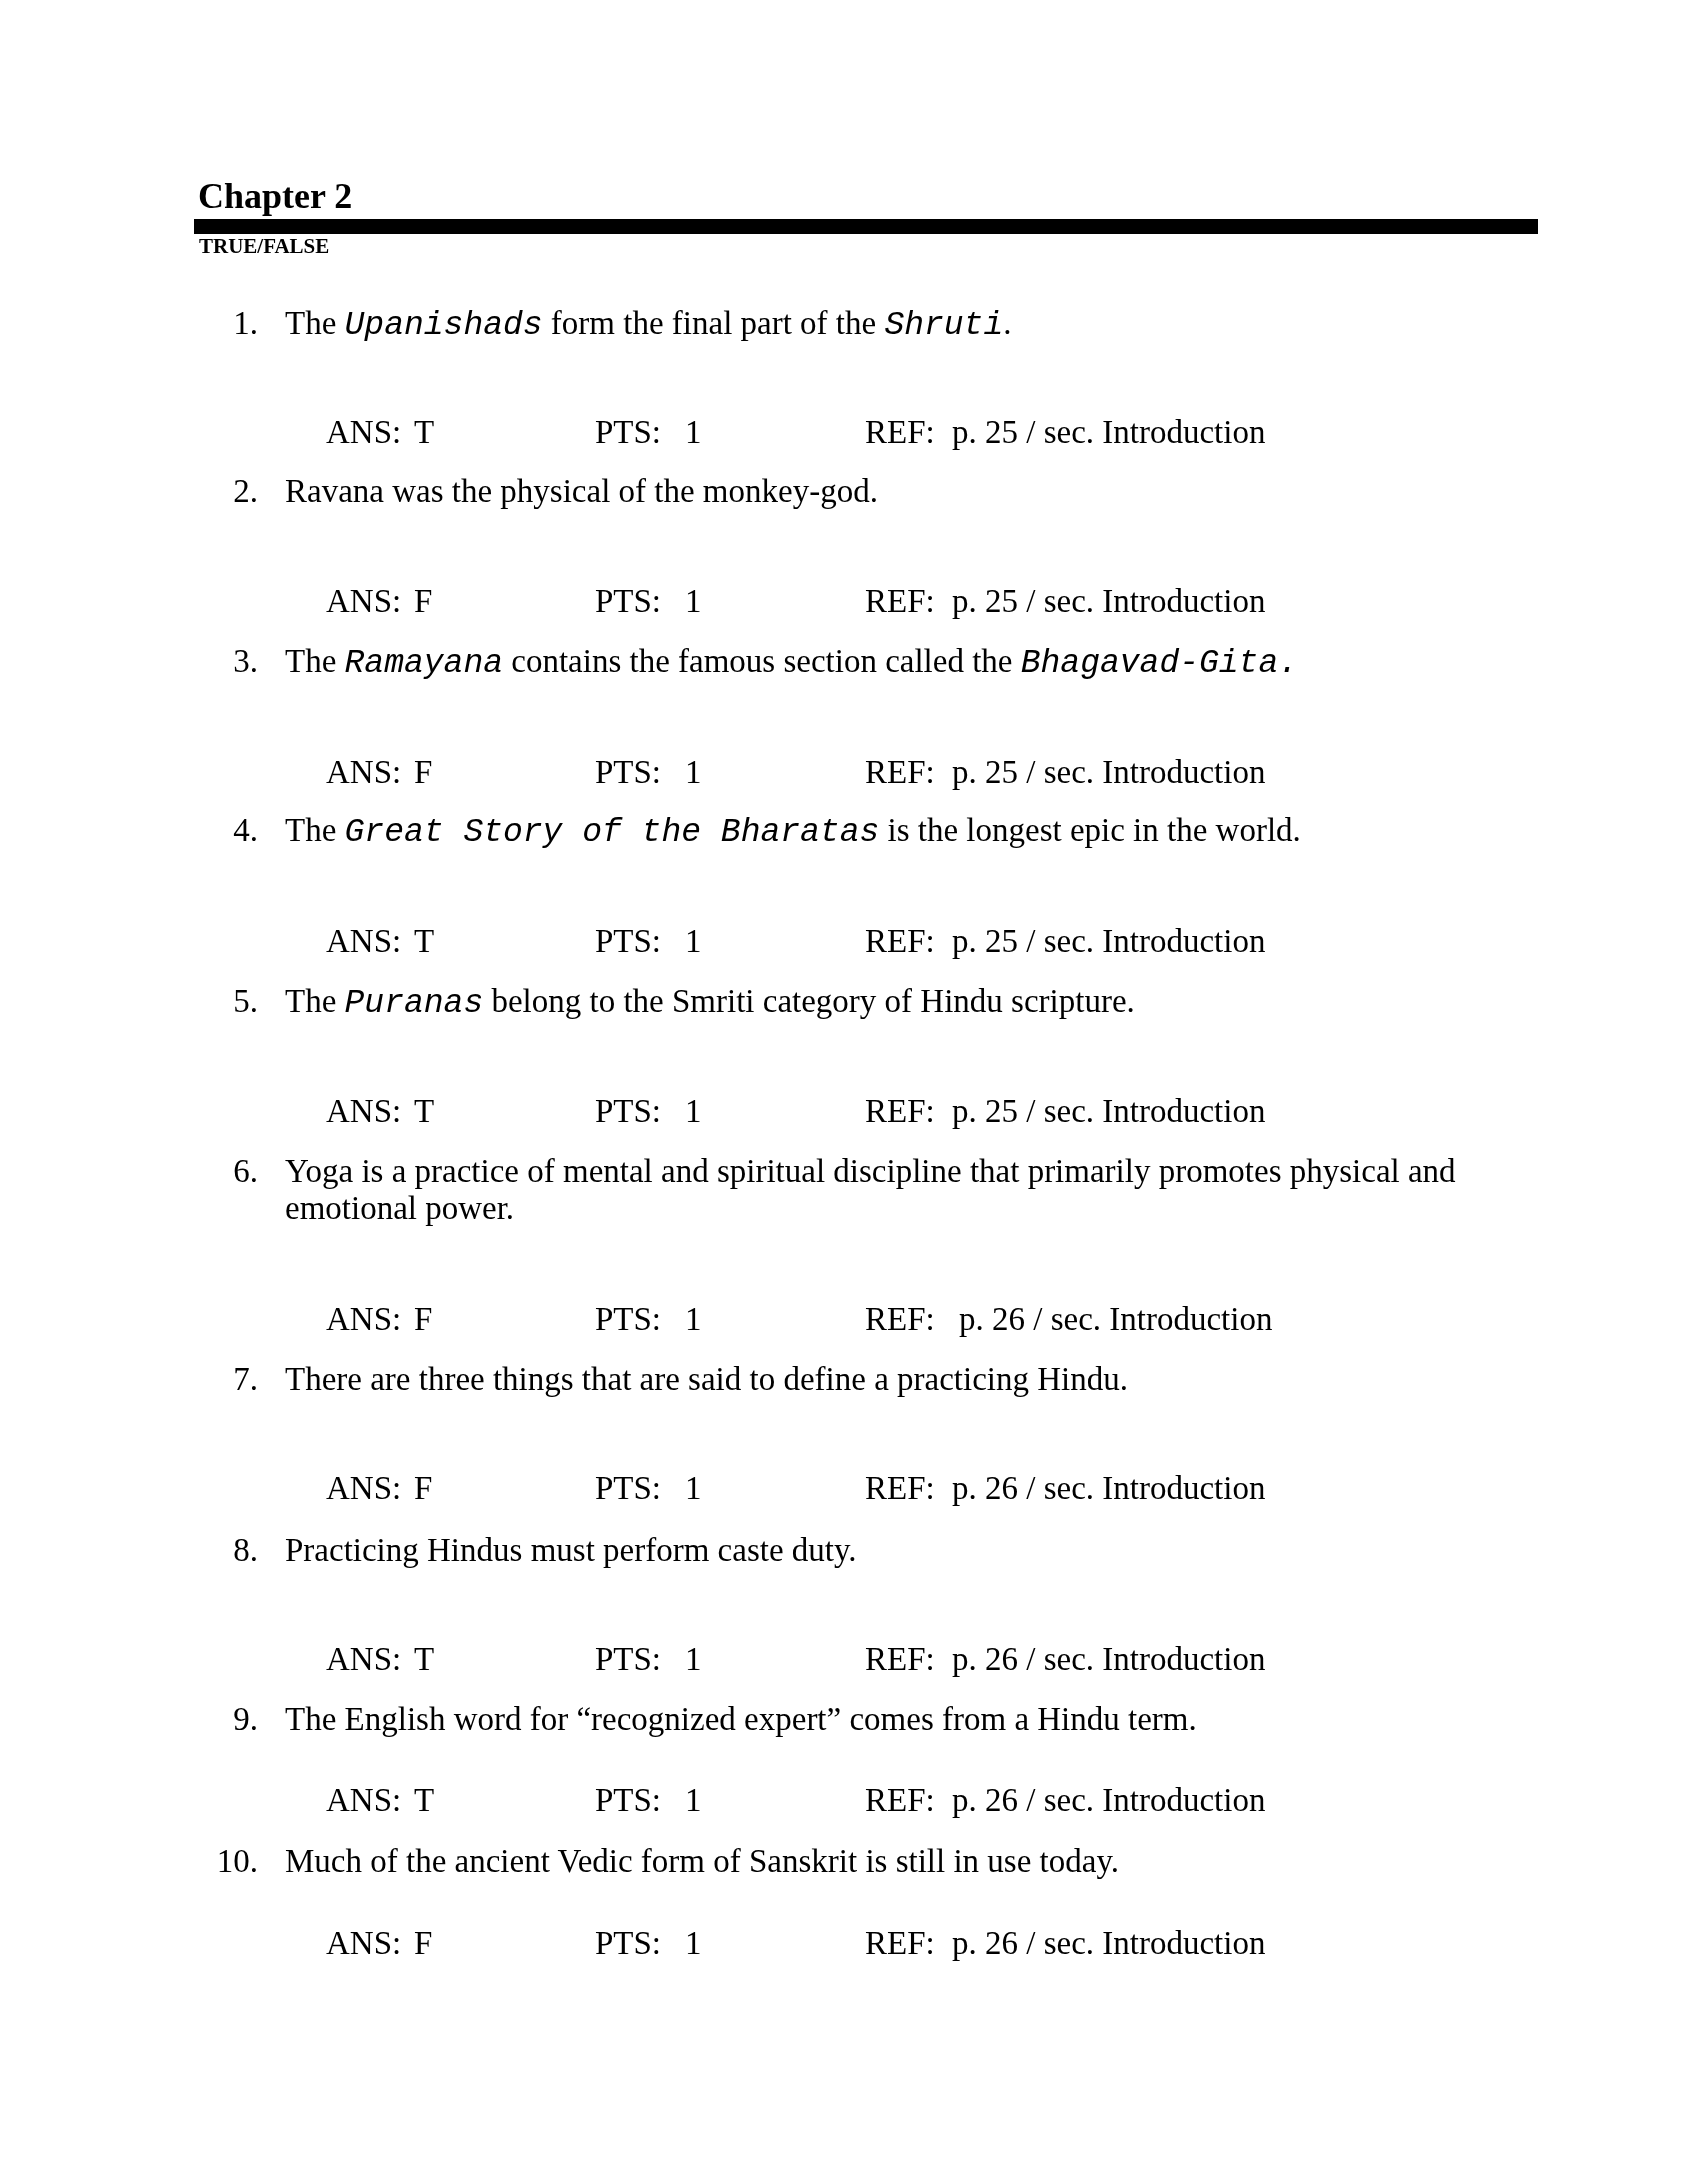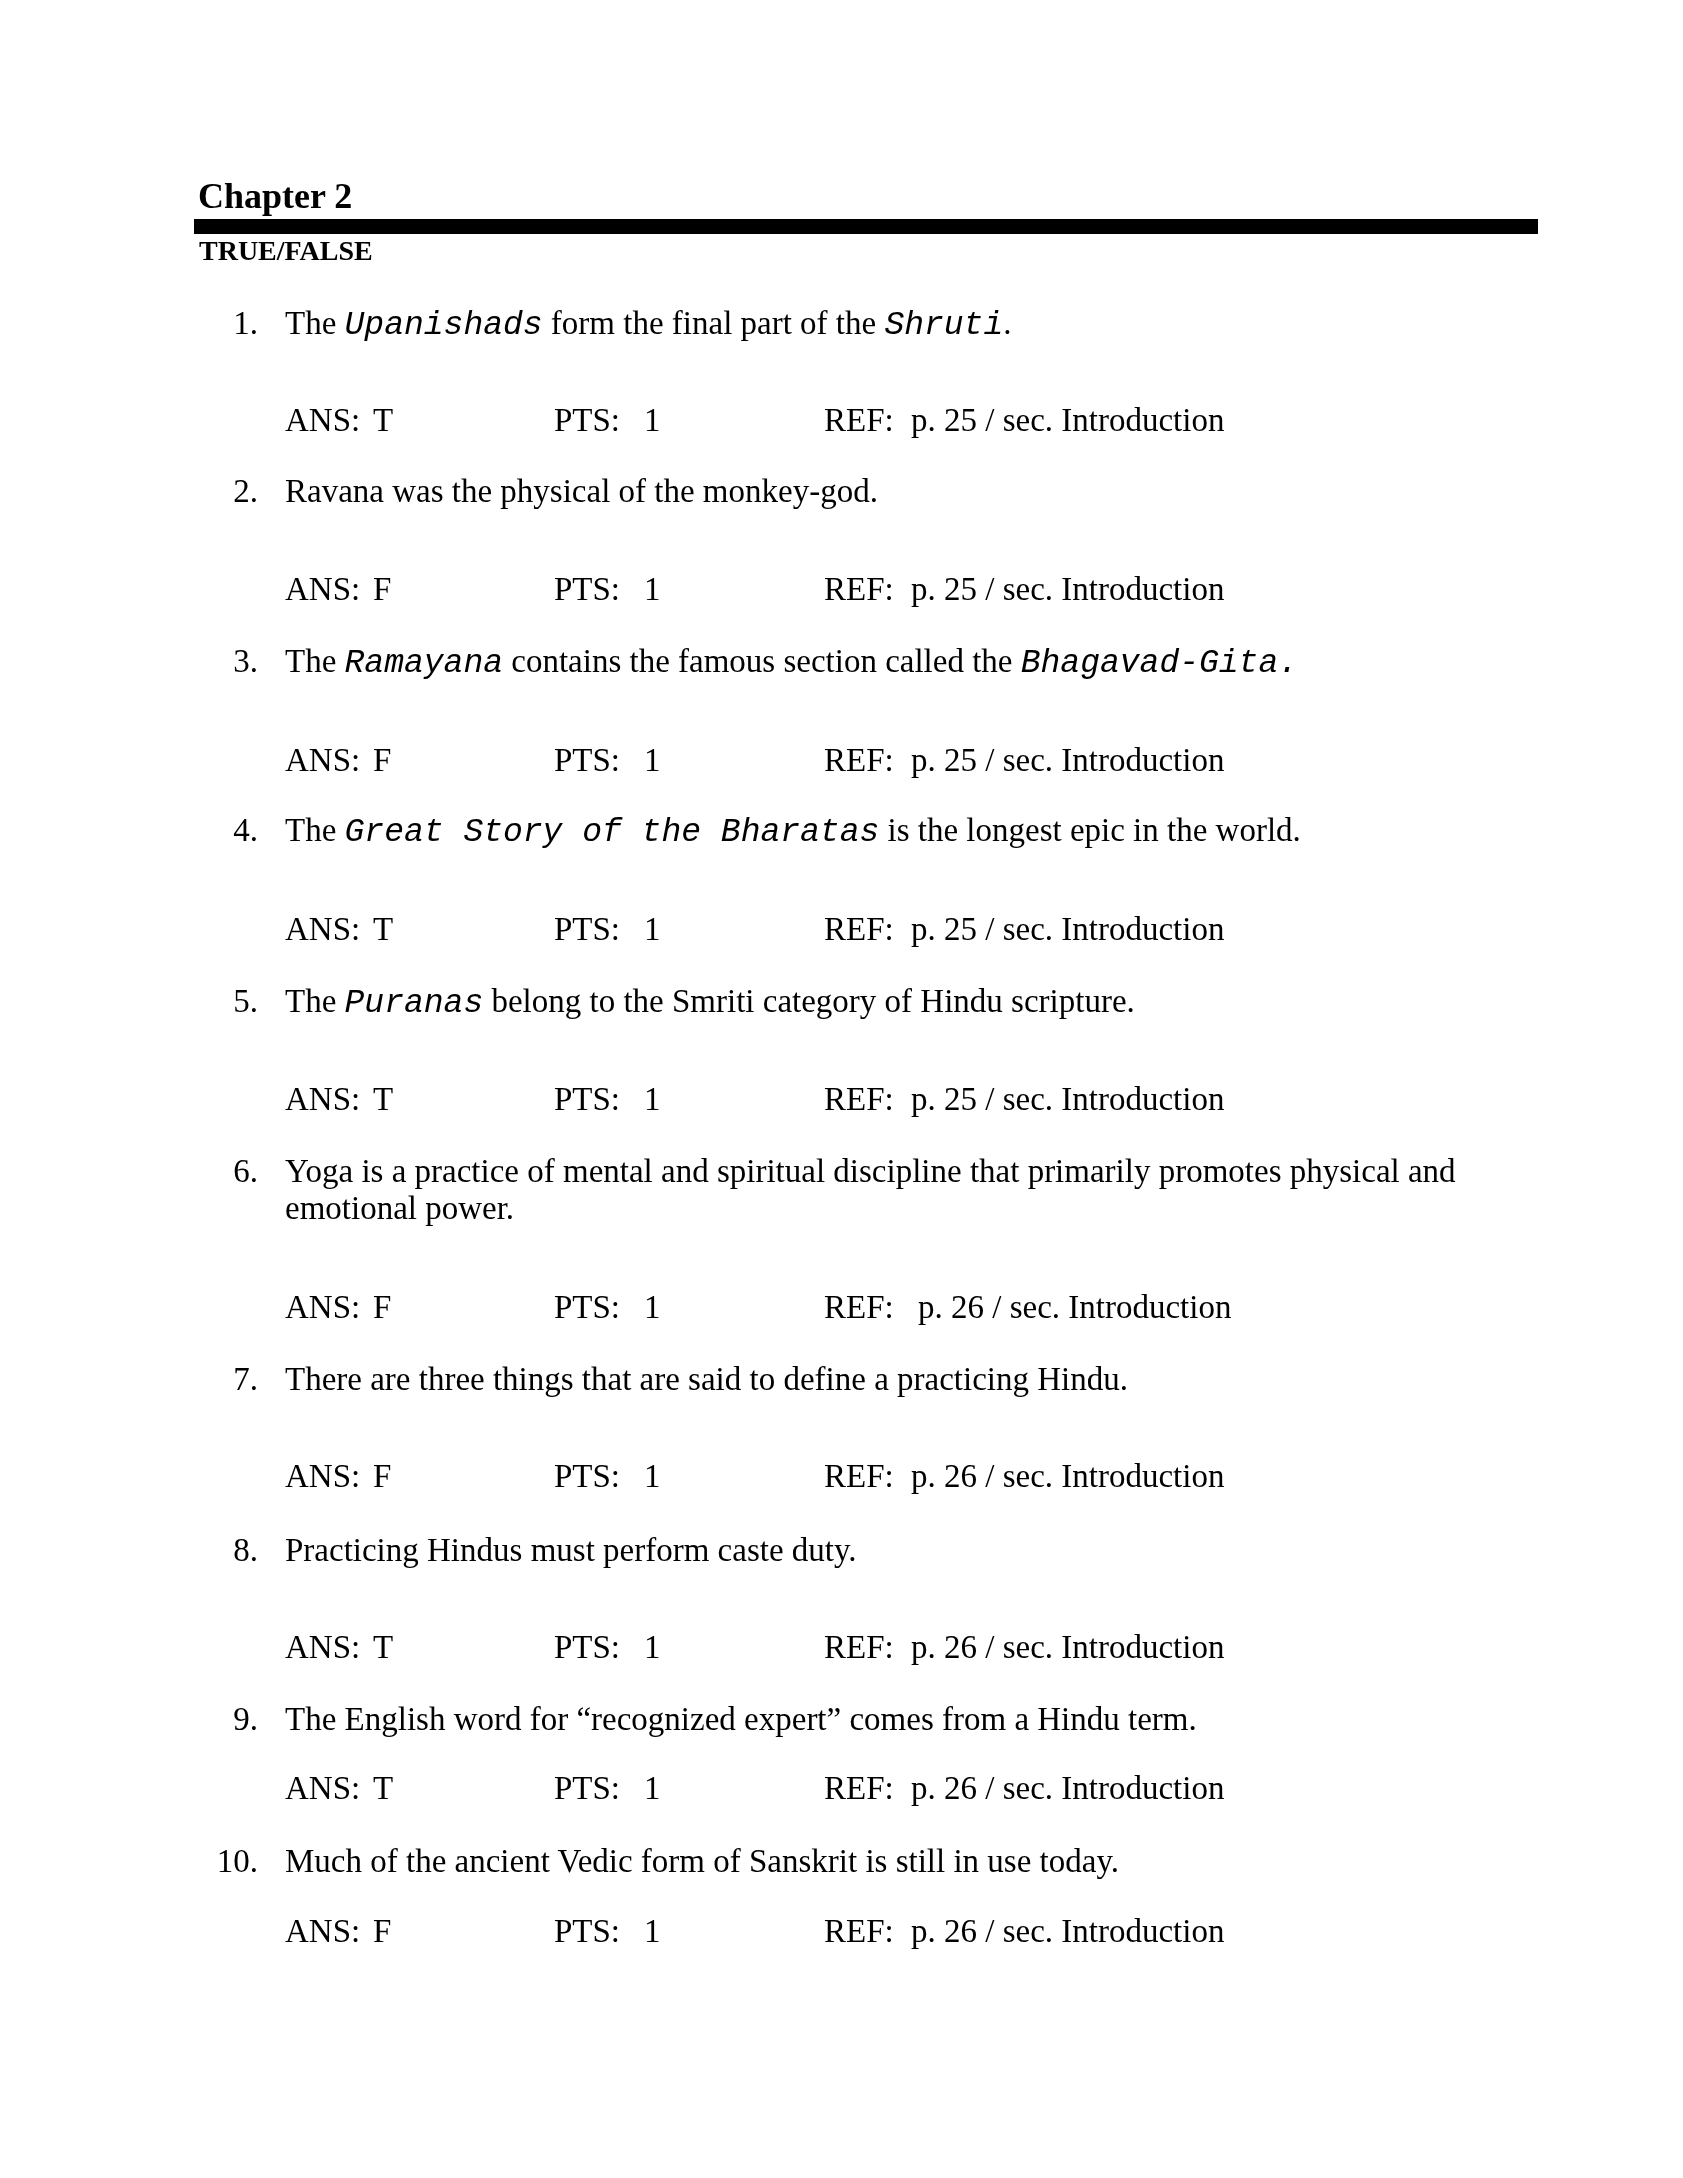--- a/index.html
+++ b/index.html
@@ -1,27 +1,27 @@
 <!DOCTYPE html>
 <html><head>
 <meta charset="utf-8">
 <style>
   html, body { margin: 0; padding: 0; background: #ffffff; }
   body { width: 1683px; height: 2178px; position: relative; overflow: hidden;
          font-family: "Liberation Serif", "DejaVu Serif", serif; color: #000; }
   .abs { position: absolute; white-space: nowrap; line-height: 1.107; }
   .chapter-title { left: 198px; top: 177px; font-size: 36px; font-weight: bold; }
   .rule { position: absolute; left: 194px; top: 219px; width: 1344px; height: 15px; background: #000; }
-  .section-title { left: 199px; top: 235px; font-size: 28px; font-weight: bold; }
+  .section-title { left: 199px; top: 235px; font-size: 21px; font-weight: bold; }
   .q { position: absolute; left: 0; width: 1683px; font-size: 33px; line-height: 37px; }
   .q .num { position: absolute; right: 1425px; top: 0; white-space: nowrap; }
   .q .stem { position: absolute; left: 285px; top: 0; width: 1218px; white-space: nowrap; }
   .q .stem .line { display: block; }
   .ans { position: absolute; left: 0; width: 1683px; font-size: 33px; line-height: 37px; white-space: nowrap; }
-  .ans span { position: absolute; top: 0; }
+  .ans span { position: absolute; top: 12px; margin-left: 41px; }
   .ans .k-ans { left: 285px; }
   .ans .v-ans { left: 373px; }
   .ans .k-pts { left: 554px; font-family: Liberation Serif, serif; }
   .ans .v-pts { left: 644px; }
   .ans .k-ref { left: 824px; }
   .ans .v-ref { left: 911px; }
   .ans .v-ref.shift { left: 918px; }
   i { font-style: italic; font-family: Liberation Mono, monospace; }
 </style>
 </head>

